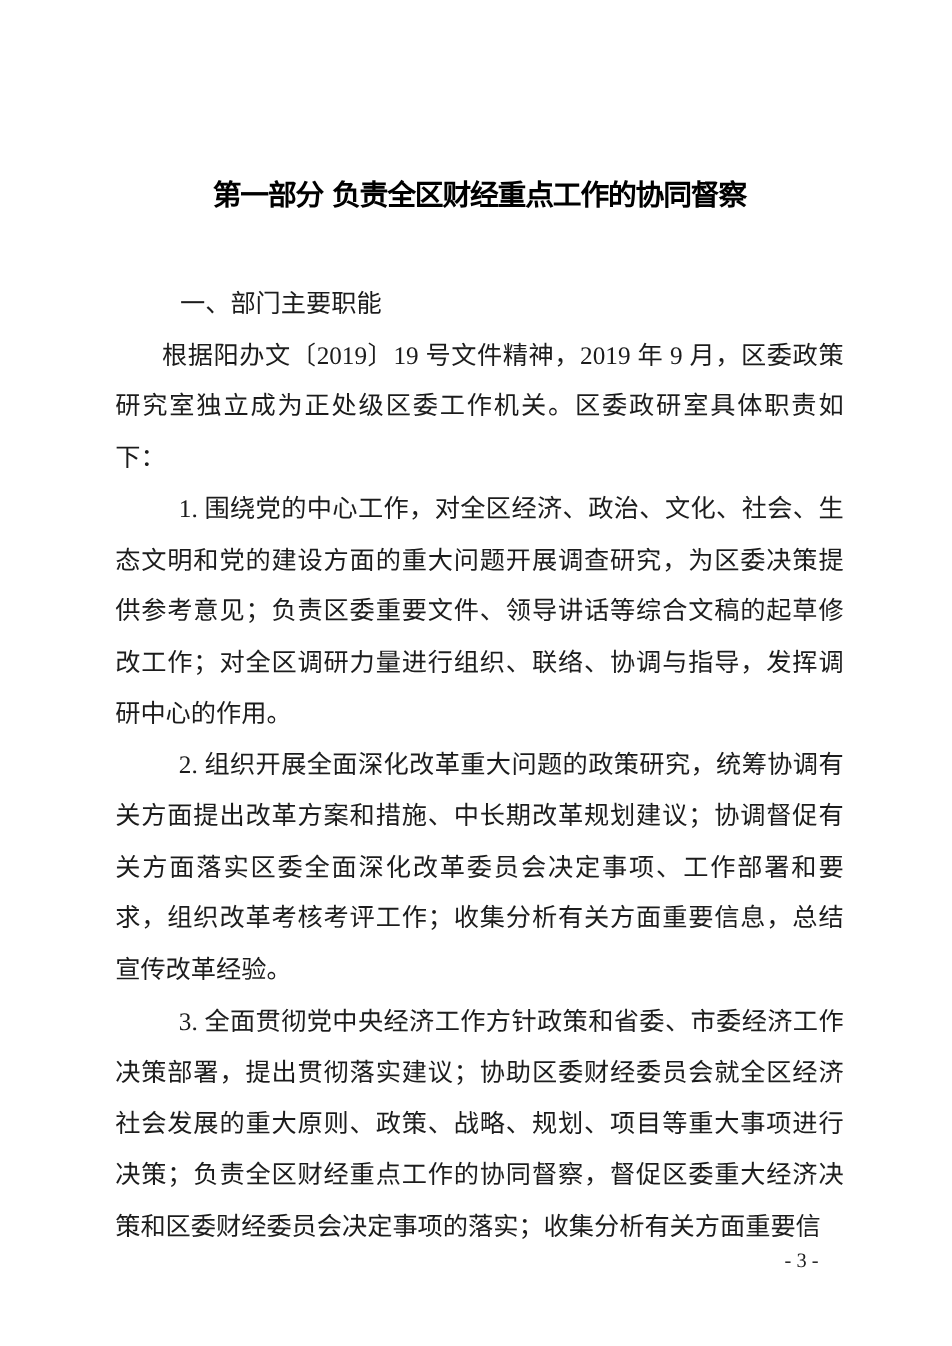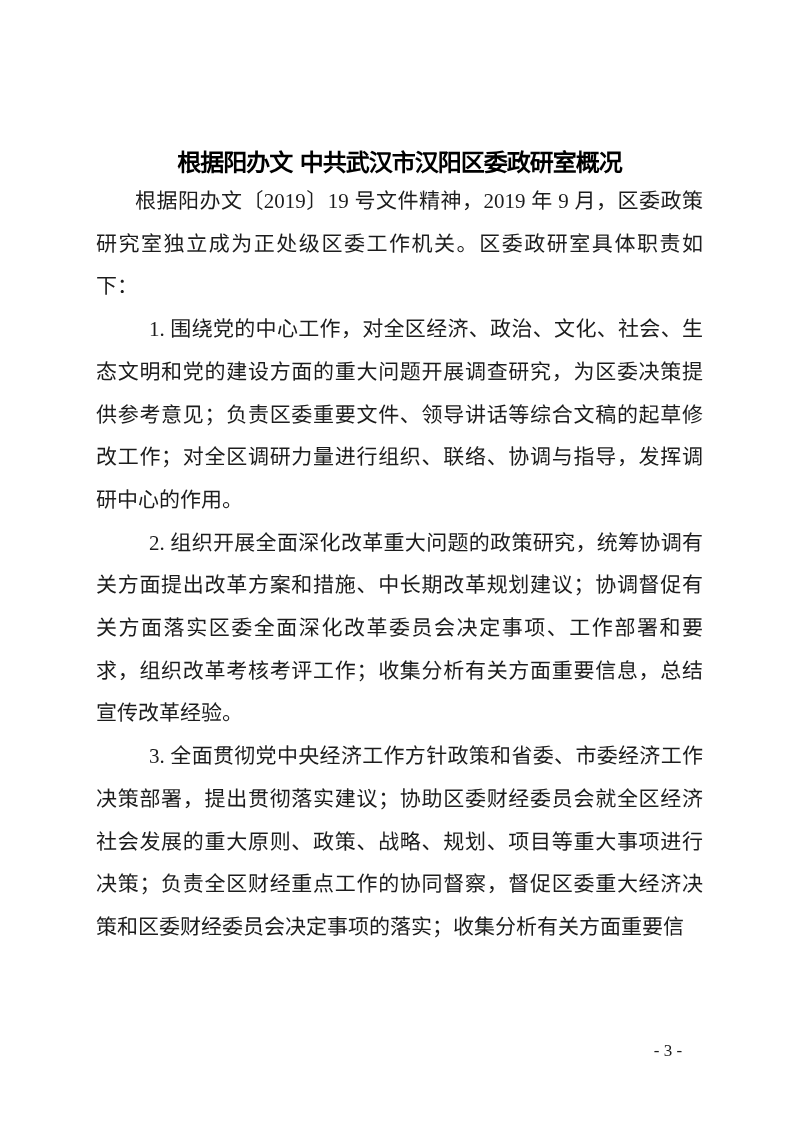--- a/index.html
+++ b/index.html
@@ -57,22 +57,23 @@
     font-size: 17px;
     line-height: 22px;
     color: #1c1c1c;
   }
 </style>
 </head>
 <body>
 
 <div class="page">
   <div class="content">
-    <h1 class="doc-title">根据阳办文 中共武汉市汉阳区委政研室概况</h1>
+    <h1 class="doc-title">第一部分 负责全区财经重点工作的协同督察</h1>
 
+    <h2 class="section-heading">一、部门主要职能</h2>
 
     <p class="body-para lead">根据阳办文〔2019〕19 号文件精神，2019 年 9 月，区委政策研究室独立成为正处级区委工作机关。区委政研室具体职责如下：</p>
 
     <p class="body-para num">1. 围绕党的中心工作，对全区经济、政治、文化、社会、生态文明和党的建设方面的重大问题开展调查研究，为区委决策提供参考意见；负责区委重要文件、领导讲话等综合文稿的起草修改工作；对全区调研力量进行组织、联络、协调与指导，发挥调研中心的作用。</p>
 
     <p class="body-para num">2. 组织开展全面深化改革重大问题的政策研究，统筹协调有关方面提出改革方案和措施、中长期改革规划建议；协调督促有关方面落实区委全面深化改革委员会决定事项、工作部署和要求，组织改革考核考评工作；收集分析有关方面重要信息，总结宣传改革经验。</p>
 
     <p class="body-para num">3. 全面贯彻党中央经济工作方针政策和省委、市委经济工作决策部署，提出贯彻落实建议；协助区委财经委员会就全区经济社会发展的重大原则、政策、战略、规划、项目等重大事项进行决策；负责全区财经重点工作的协同督察，督促区委重大经济决策和区委财经委员会决定事项的落实；收集分析有关方面重要信</p>
   </div>
 

